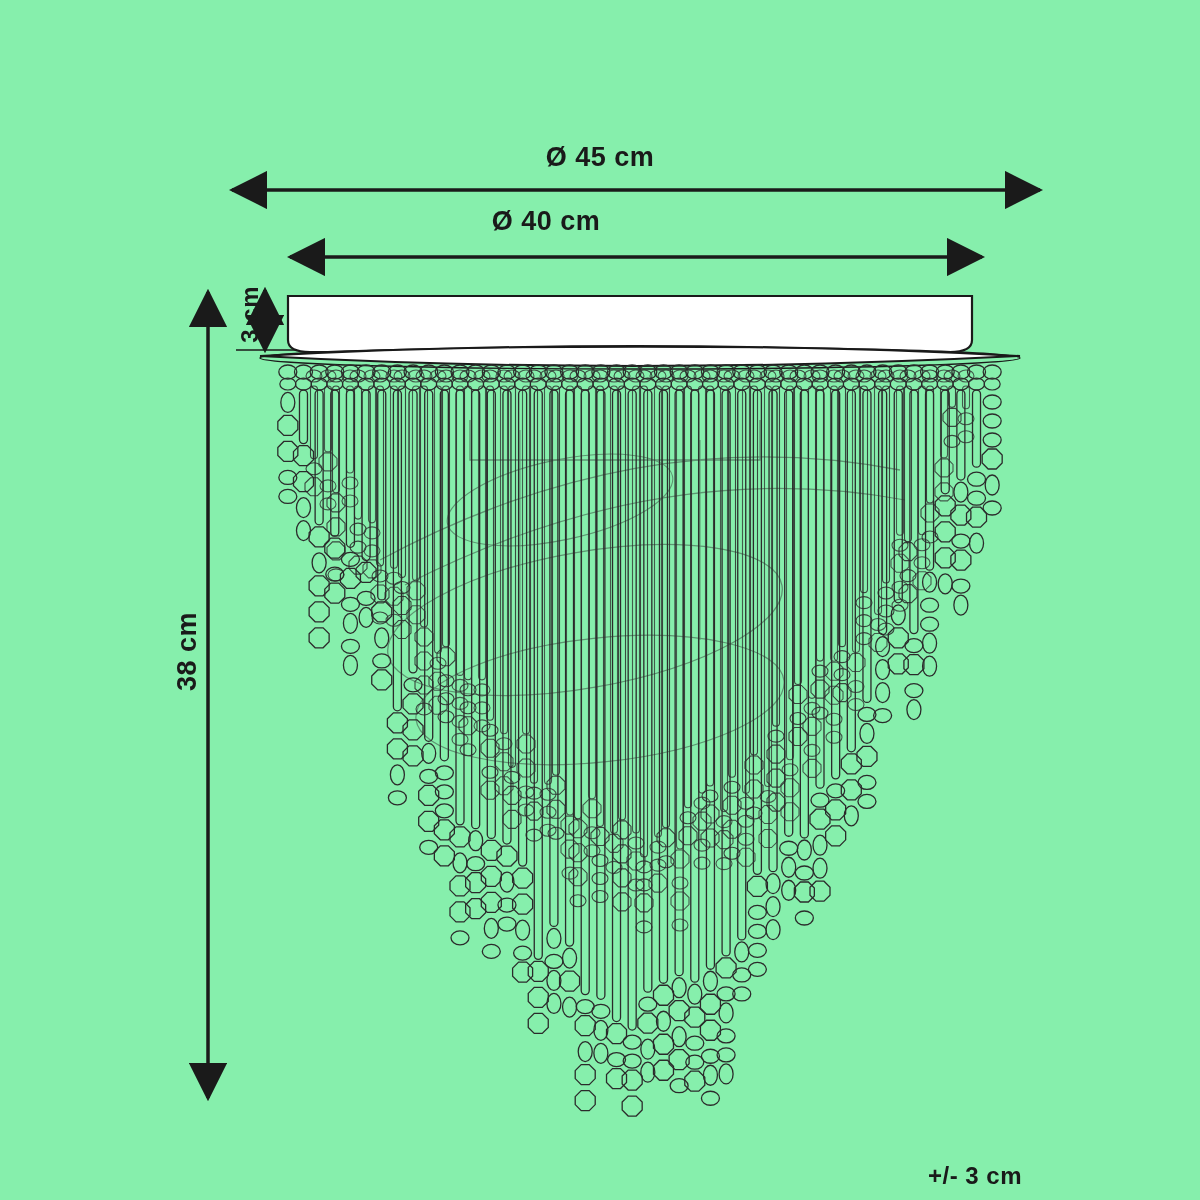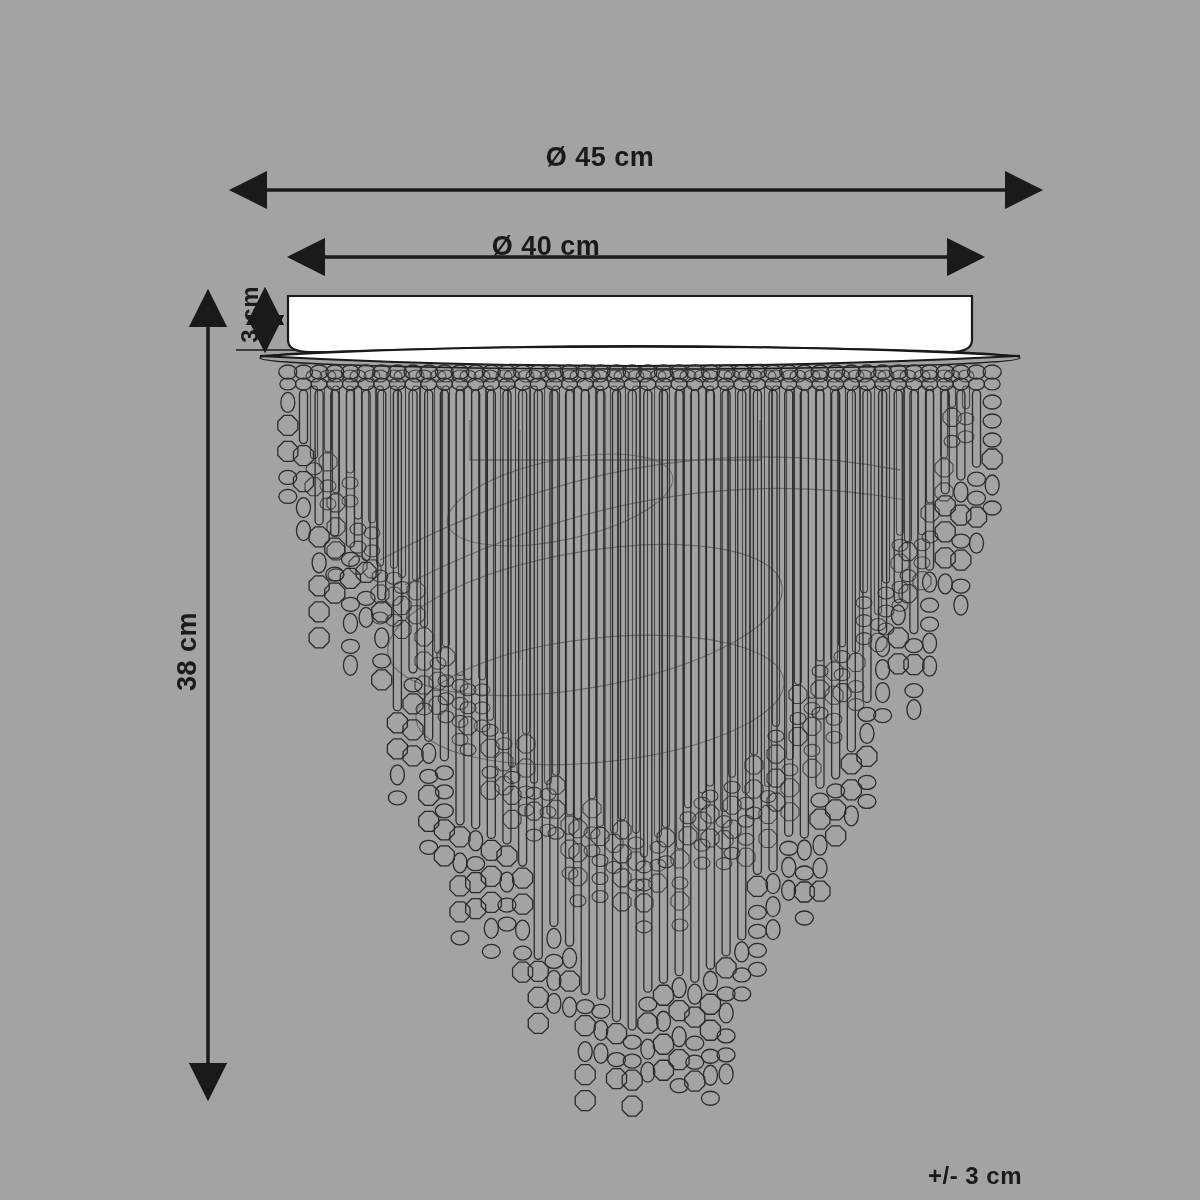--- a/index.html
+++ b/index.html
@@ -11,21 +11,21 @@
     width: 1200px;
     height: 1200px;
     font-family: "Liberation Sans", sans-serif;
     color: #000000;
     overflow: hidden;
   }
   #stage {
     position: relative;
     width: 1200px;
     height: 1200px;
-    background: #a3a3a3;
+    background: #86efac;
   }
   #diagram-svg {
     position: absolute;
     left: 0;
     top: 0;
     width: 1200px;
     height: 1200px;
   }
   .dim-label {
     position: absolute;
@@ -36,21 +36,21 @@
   }
   #label-outer-diameter {
     left: 0;
     top: 142px;
     width: 1200px;
     text-align: center;
     font-size: 27px;
   }
   #label-inner-diameter {
     left: 0;
-    top: 231px;
+    top: 206px;
     width: 1092px;
     text-align: center;
     font-size: 27px;
   }
   #label-thickness {
     left: 236px;
     top: 286px;
     font-size: 24px;
     writing-mode: vertical-rl;
     transform: rotate(180deg);

